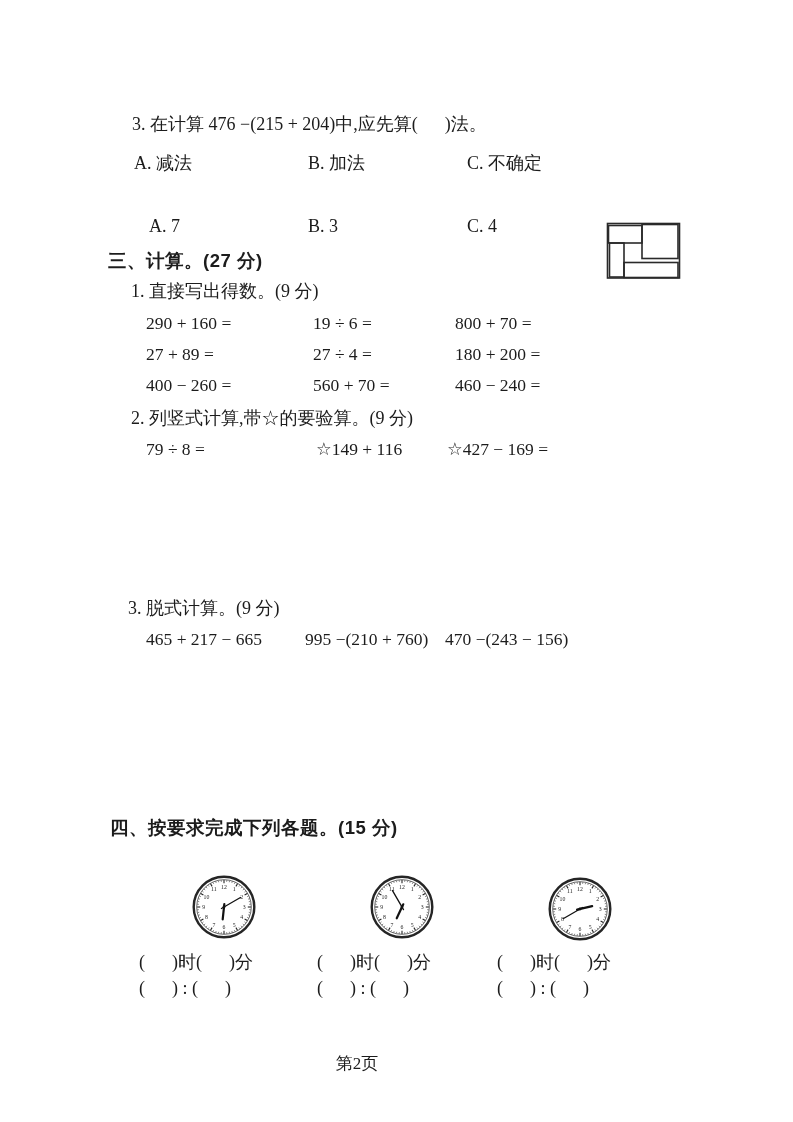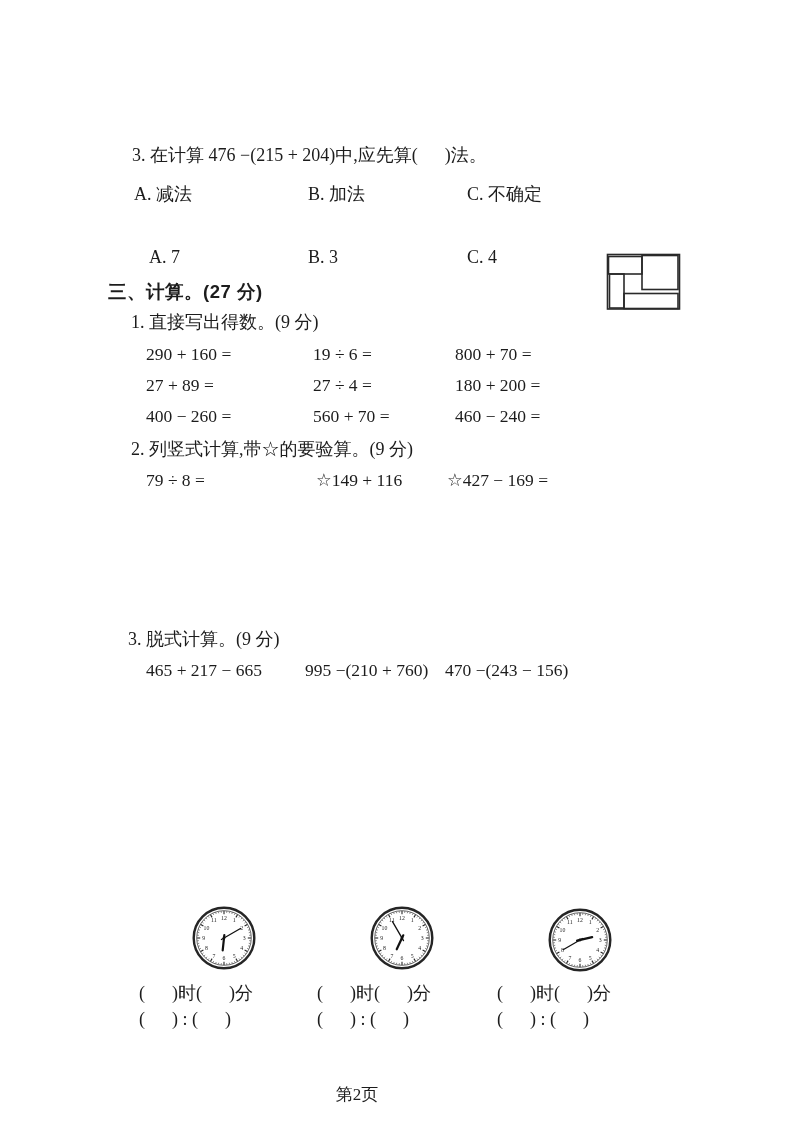--- a/index.html
+++ b/index.html
@@ -4,21 +4,21 @@
 <style>
   html,body{margin:0;padding:0;background:#ffffff;}
   .page{
     position:relative;
     width:793px;height:1122px;
     background:#ffffff;
     overflow:hidden;
     font-family:"Liberation Serif","DejaVu Serif",serif;
     color:#1c1c1c;
   }
-  .t{position:absolute;white-space:pre;line-height:1.25;margin-top:31px;}
+  .t{position:absolute;white-space:pre;line-height:1.25;}
   .body-cn{font-family:"Liberation Serif","DejaVu Serif",serif;font-size:18px;}
   .hdr{font-family:"Liberation Sans","DejaVu Sans",sans-serif;font-weight:700;font-size:18.5px;letter-spacing:0.5px;}
   .eq{font-family:"Liberation Serif","DejaVu Serif",serif;font-size:17.5px;}
   .caption{font-size:18px;text-align:left;width:176px;}
   .pagenum{font-size:17px;text-align:center;width:90px;font-family:Liberation Serif, serif;}
   .watermark{
     font-family:"Liberation Sans","DejaVu Sans",sans-serif;
     font-size:15.5px;color:#9e9e9e;text-align:center;width:460px;
     white-space:pre;
   }
@@ -71,20 +71,21 @@
   <div class="t eq" style="left:146px;top:439px">79 ÷ 8 =</div>
   <div class="t eq" style="left:316px;top:439px">☆149 + 116</div>
   <div class="t eq" style="left:447px;top:439px">☆427 − 169 =</div>
 
   <div class="t body-cn" style="left:128px;top:597px">3. 脱式计算。(9 分)</div>
 
   <div class="t eq" style="left:146px;top:629px">465 + 217 − 665</div>
   <div class="t eq" style="left:305px;top:629px">995 −(210 + 760)</div>
   <div class="t eq" style="left:445px;top:629px">470 −(243 − 156)</div>
 
+  <div class="t hdr" style="left:110px;top:816px">四、按要求完成下列各题。(15 分)</div>
 
 
   <div class="t" style="left:191px;top:874px"><svg width="66" height="66" viewBox="-33 -33 66 66">
         <circle r="30.3" fill="none" stroke="#252525" stroke-width="2.4"></circle>
         <circle r="27.3" fill="none" stroke="#252525" stroke-width="0.7"></circle>
         <line x1="0.00" y1="-23.80" x2="0.00" y2="-26.90" stroke="#252525" stroke-width="1.1"></line>
         <line x1="2.64" y1="-25.16" x2="2.81" y2="-26.75" stroke="#252525" stroke-width="0.55"></line>
         <line x1="5.26" y1="-24.75" x2="5.59" y2="-26.31" stroke="#252525" stroke-width="0.55"></line>
         <line x1="7.82" y1="-24.06" x2="8.31" y2="-25.58" stroke="#252525" stroke-width="0.55"></line>
         <line x1="10.29" y1="-23.11" x2="10.94" y2="-24.57" stroke="#252525" stroke-width="0.55"></line>

